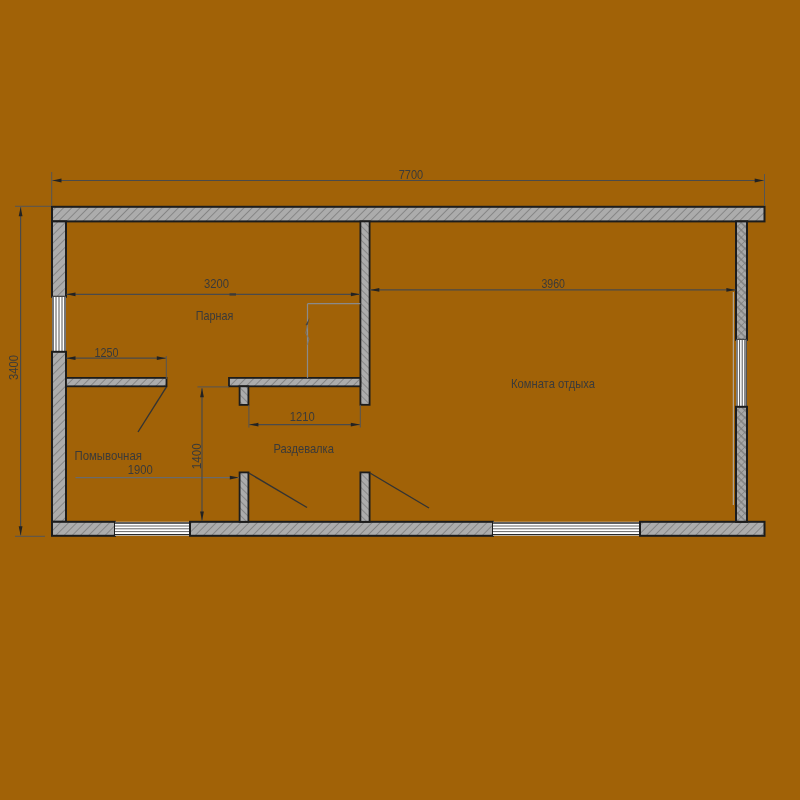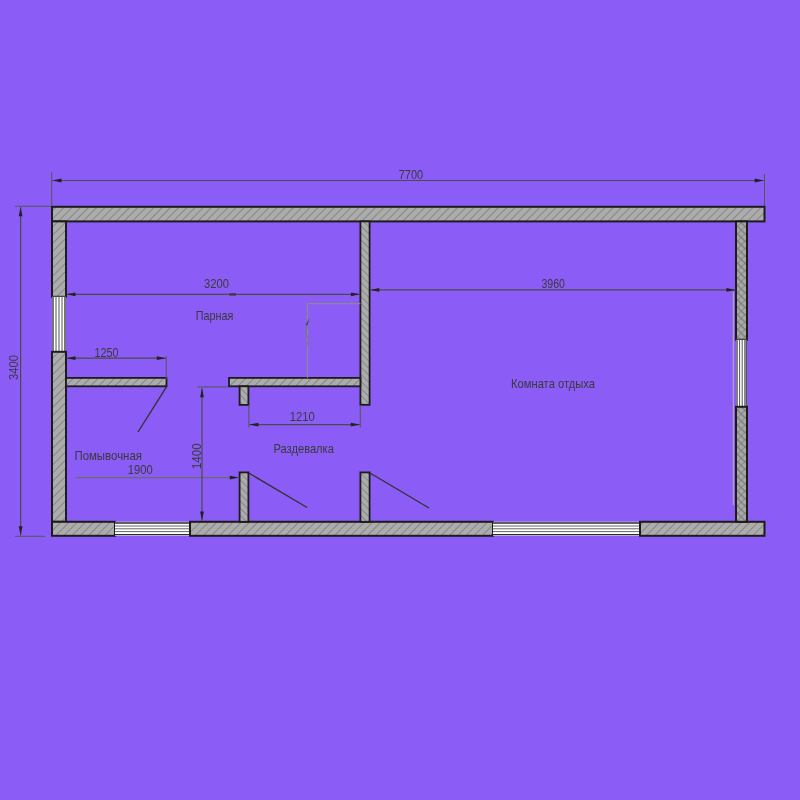--- a/index.html
+++ b/index.html
@@ -1,16 +1,16 @@
 <!DOCTYPE html>
 <html><head>
 <meta charset="utf-8">
 <style>
   html,body{margin:0;padding:0;background:#ffffff;}
-  .page{width:800px;height:800px;position:relative;background:#8b5cf6;overflow:hidden;}
+  .page{width:800px;height:800px;position:relative;background:#a16207;overflow:hidden;}
   svg{display:block;}
   text{font-family:"Liberation Sans",sans-serif;fill:#3a3a3a;}
 </style>
 </head>
 <body>
 <div class="page">
 <svg width="800" height="800" viewBox="0 0 800 800">
 <defs>
   <pattern id="hUp" patternUnits="userSpaceOnUse" width="5.8" height="5.8" patternTransform="rotate(45)">
     <rect width="5.8" height="5.8" fill="#acacac"></rect>

